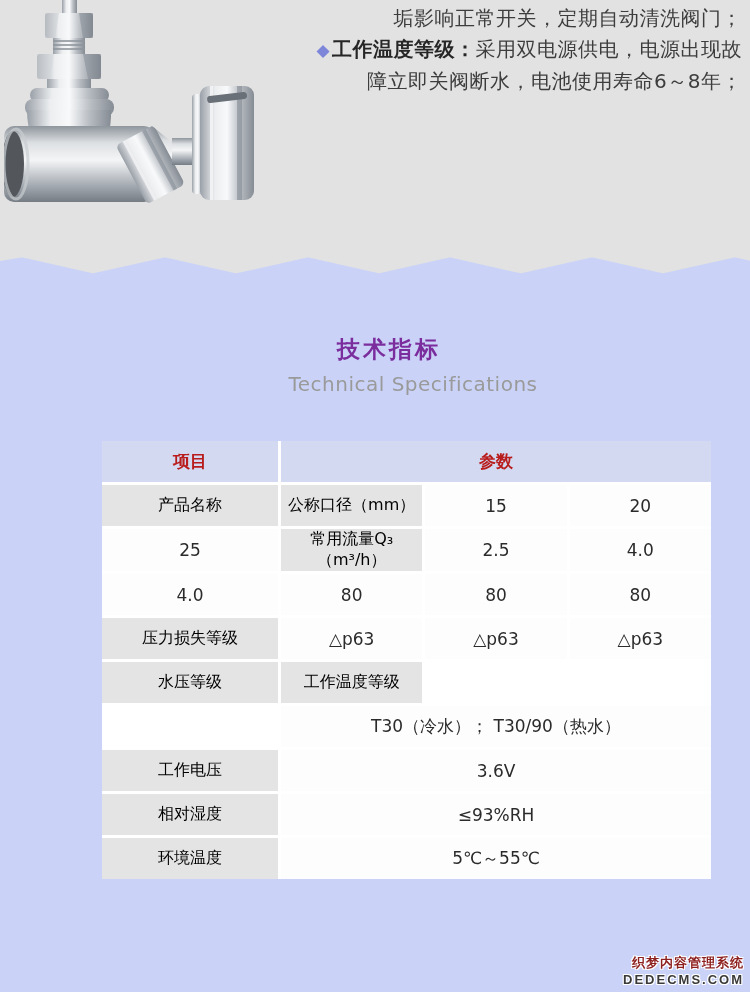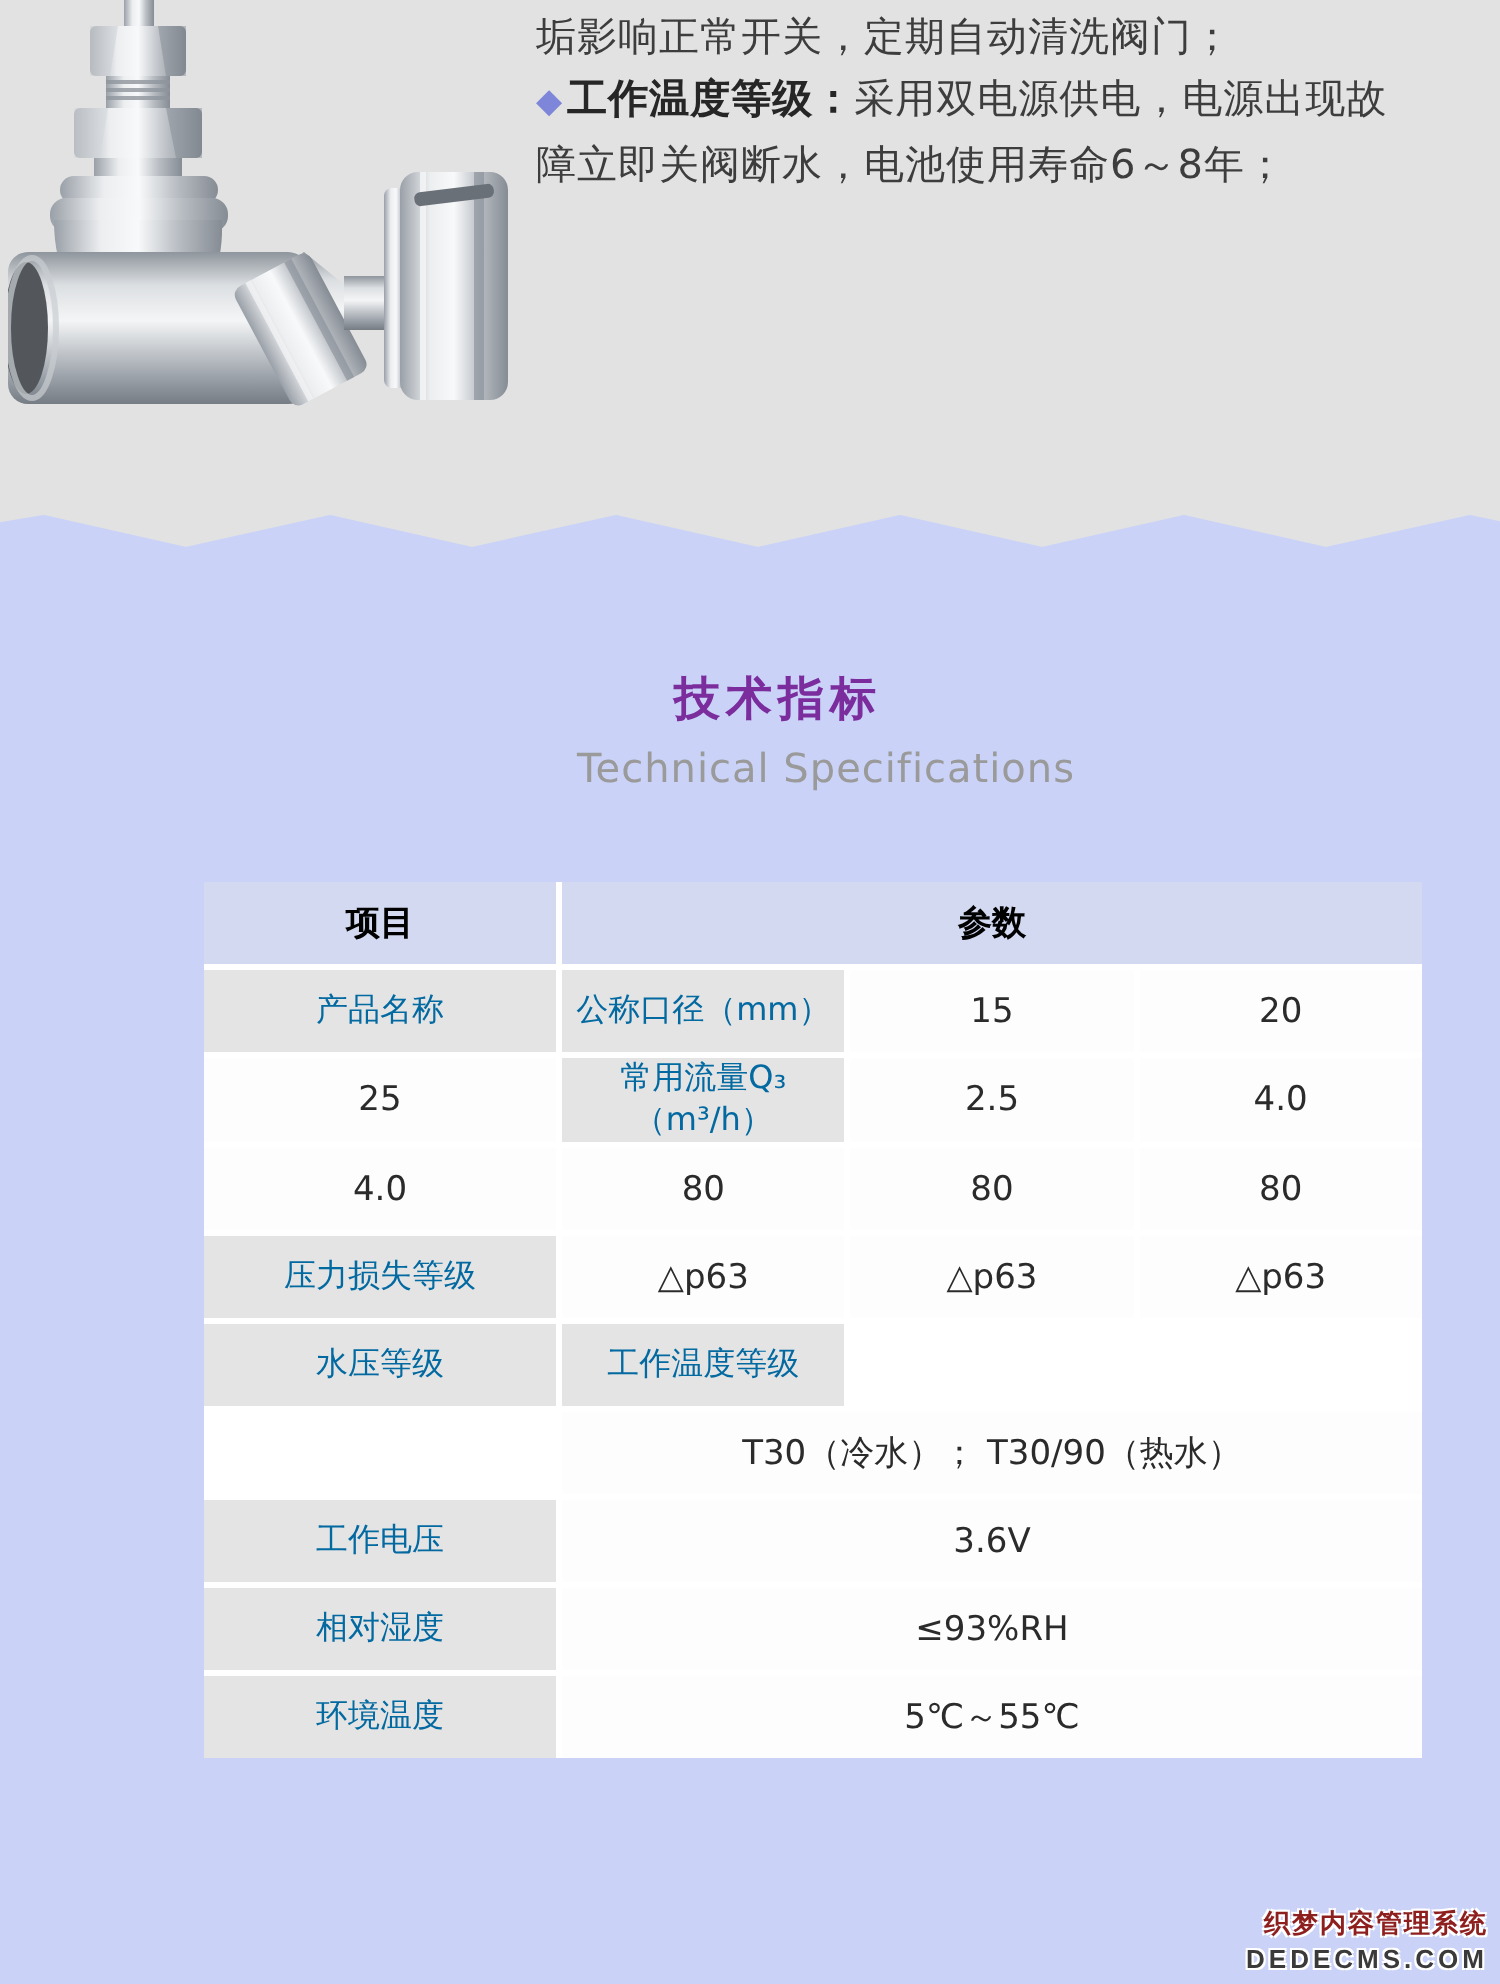--- a/index.html
+++ b/index.html
@@ -30,21 +30,21 @@
   .intro {
     position: absolute;
     left: 268px;
     top: 3px;
     width: 474px;
     font-size: 20px;
     line-height: 31px;
     color: var(--text-dark, #3d3d3d);
     letter-spacing: 0.5px;
   }
-  .intro-line { white-space: nowrap; }
+  .intro-line { white-space: nowrap; text-align: right; }
   .bullet-diamond {
     color: var(--bullet-diamond, #7d86d8);
     font-size: 17px;
     margin-right: 2px;
   }
   .feature-label { font-weight: bold; color: #262626; }
 
   
   .wave-svg { display: block; background: var(--gray-bg, #e2e2e2); }
 
@@ -80,27 +80,27 @@
     min-height: 41px;
     display: flex;
     align-items: center;
     justify-content: center;
     text-align: center;
   }
   .cell.hdr {
     background: var(--header-cell-bg, #d2d9f0);
     font-weight: bold;
     font-size: 17px;
-    color: #000000;
+    color: #b91c1c;
     text-align: right;
   }
   .cell.lbl {
     background: var(--label-cell-bg, #e4e4e4);
     font-size: 16px;
-    color: #0369a1;
+    color: #000000;
   }
   .cell.val {
     background: var(--value-cell-bg, #fdfdfe);
     font-size: 17px;
     color: #2b2b2b;
   }
   .span3 { grid-column: 2 / 5; }
 
   
   .watermark {

